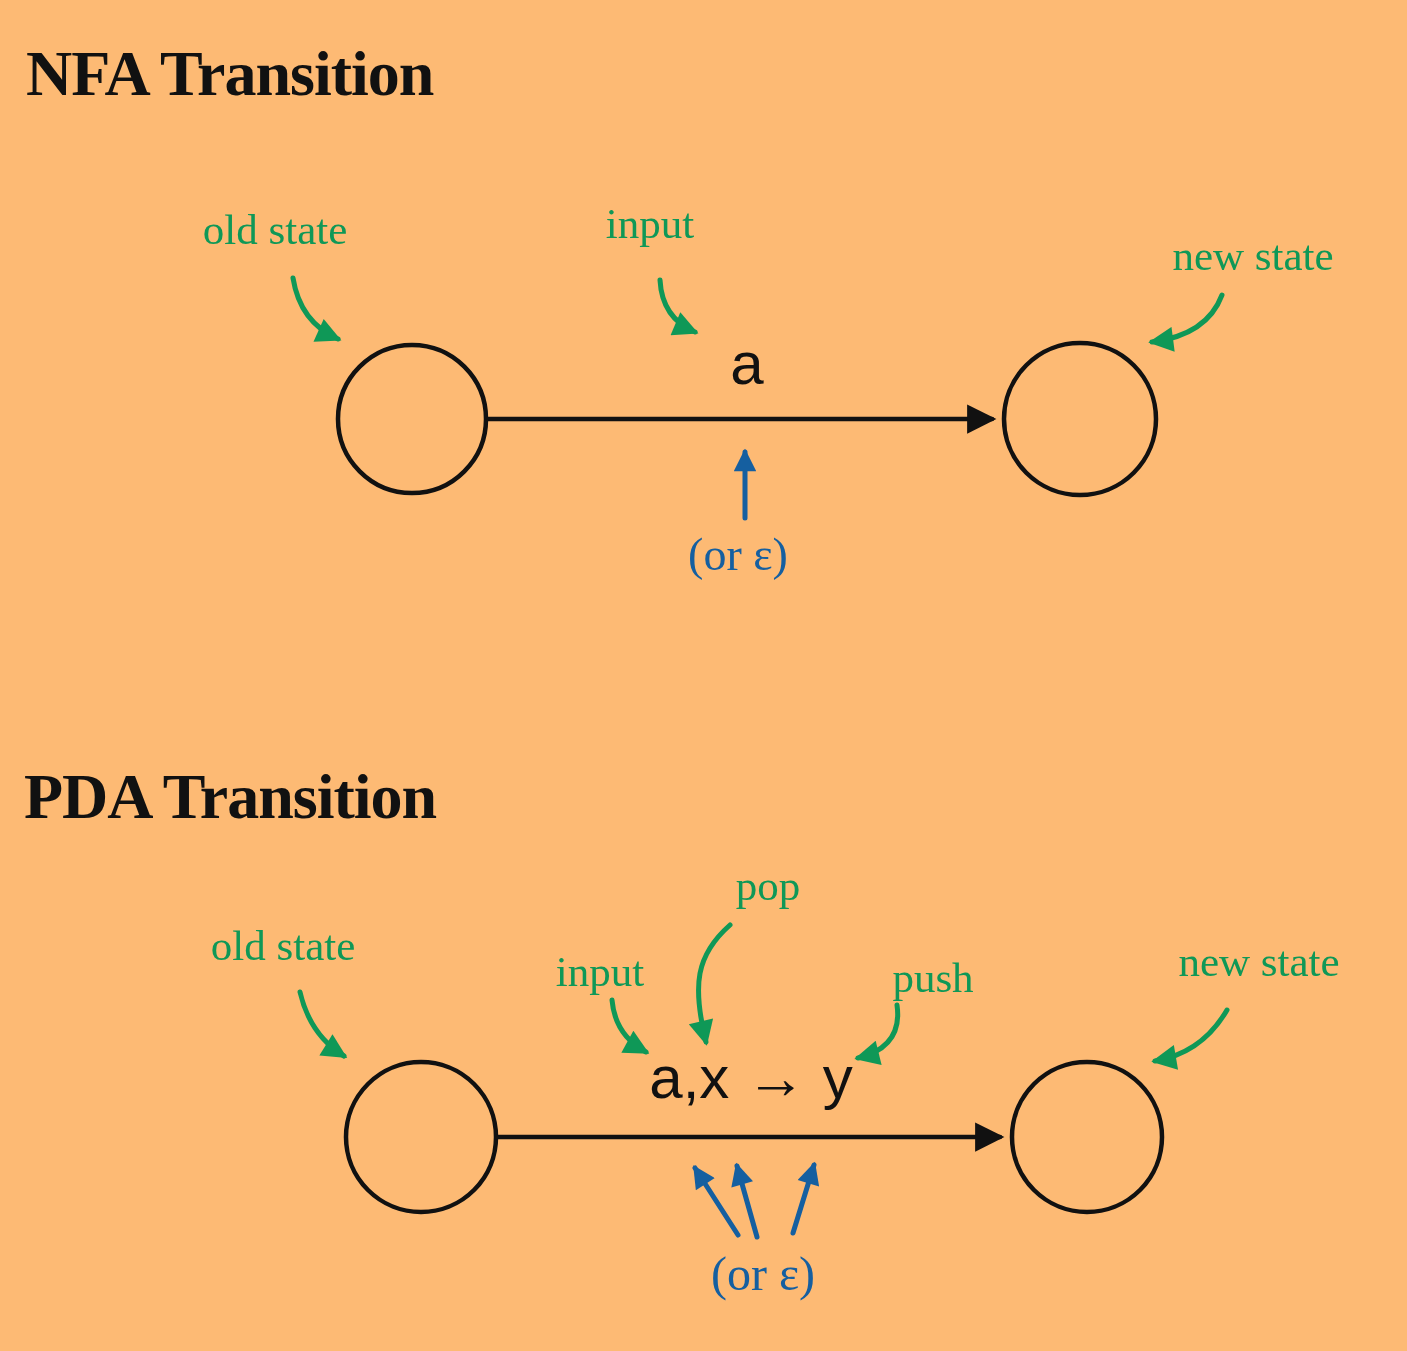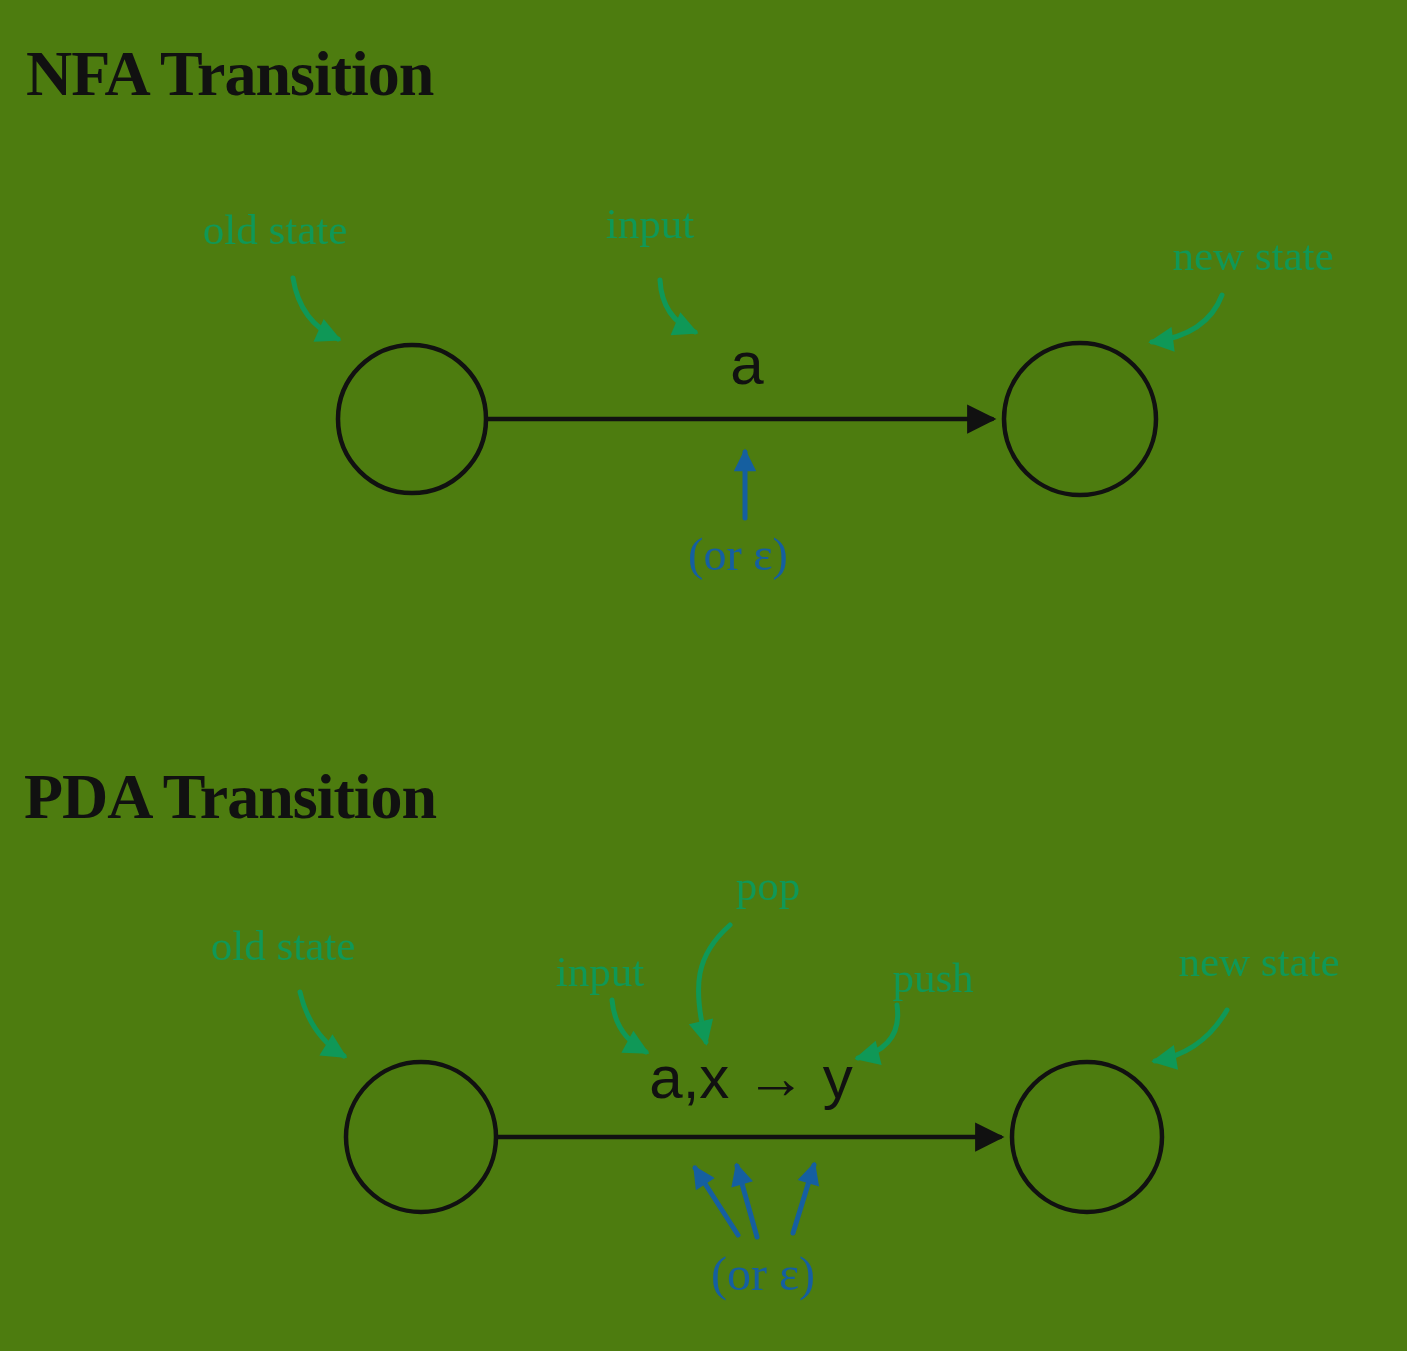--- a/index.html
+++ b/index.html
@@ -4,21 +4,21 @@
 <style>
   html, body {
     margin: 0;
     padding: 0;
     background: #ffffff;
   }
   .canvas {
     position: relative;
     width: 1407px;
     height: 1351px;
-    background: #4d7c0f;
+    background: #fdba74;
     overflow: hidden;
   }
   svg { display: block; }
 
   .title-text {
     font-family: cursive;
     font-weight: 700;
     font-size: 64px;
     fill: #111111;
     letter-spacing: -1px;

